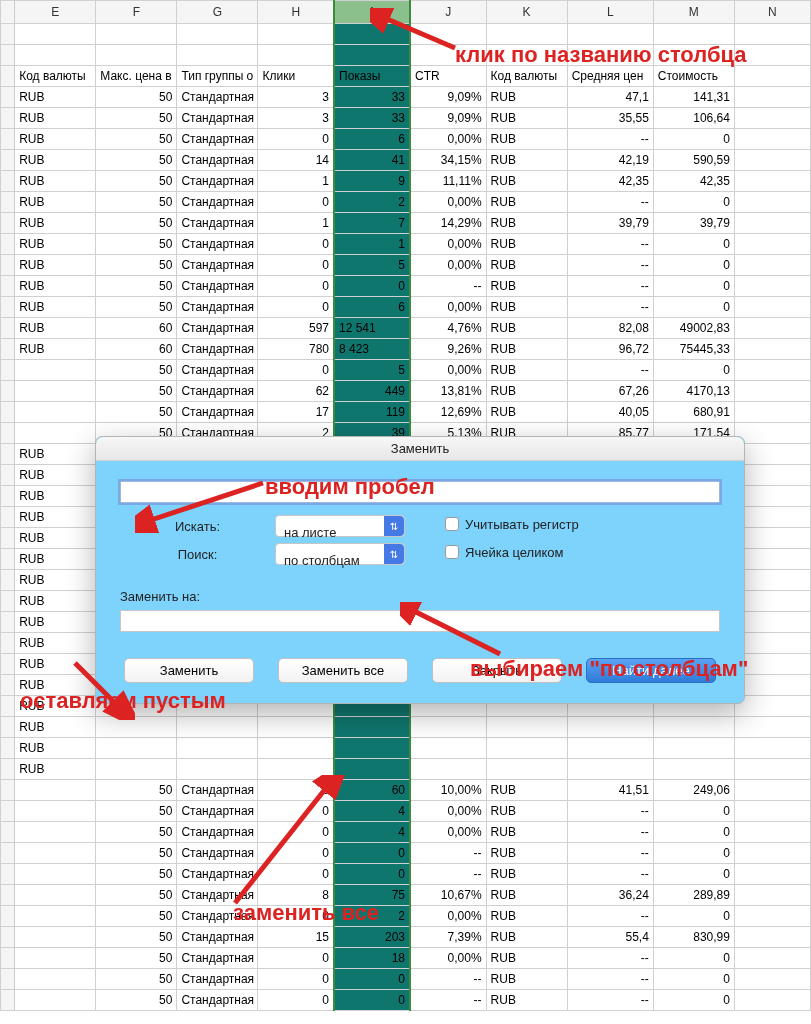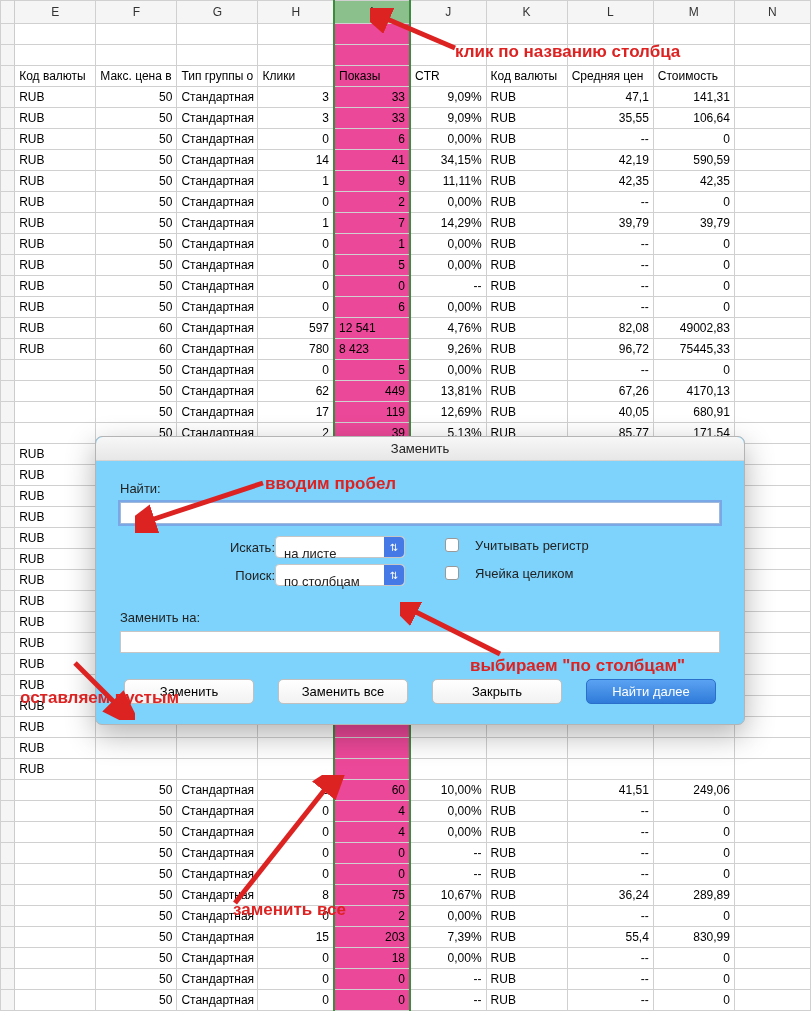--- a/index.html
+++ b/index.html
@@ -43,21 +43,21 @@
   .col-E { width: 80px; }
   .col-F { width: 80px; text-align: right;}
   .col-G { width: 80px; }
   .col-H { width: 75px; text-align: right;}
   .col-I { width: 75px; text-align: right;}
   .col-J { width: 75px; text-align: right;}
   .col-K { width: 80px; }
   .col-L { width: 85px; text-align: right;}
   .col-M { width: 80px; text-align: right;}
   .col-N { width: 75px; }
-  .grid .sel-col { background: #ec4899; }
+  .grid .sel-col { background: #0f766e; }
   .grid th.sel-head {
     background: #8bbf8b;
     border-left: 2px solid #3d8b3f;
     border-right: 2px solid #3d8b3f;
     color: #000;
   }
   .grid td.sel-col {
     border-left: 2px solid #3d8b3f;
     border-right: 2px solid #3d8b3f;
   }
@@ -80,21 +80,21 @@
     text-align: center;
     padding: 4px 0;
     border-bottom: 1px solid #d3d3d3;
     font-size: 13px;
     background: linear-gradient(#f7f7f7,#e7e7e7);
     border-radius: 7px 7px 0 0;
   }
   .dialog-body { padding: 14px 24px 20px 24px; }
   .form-row { display: flex; align-items: center; margin: 6px 0;}
   .form-label { width: 140px; text-align: right; padding-right: 10px; }
-  .form-label2 { width: 155px; text-align: right; }
+  .form-label2 { width: 155px; text-align: center; }
   .text-input {
     flex: 1;
     height: 22px;
     border: 1px solid #9fb9dc;
     border-radius: 0;
     background: #fff;
     padding: 0 4px;
     outline: 2px solid #7aa8e6;
   }
   .text-input.no-focus { outline: none; border: 1px solid #c6c6c6;}
@@ -117,21 +117,21 @@
     border-radius: 0 4px 4px 0;
     display: flex;
     align-items: center;
     justify-content: center;
     color: #fff;
     font-size: 10px;
   }
   .checkbox {
     display: inline-flex;
     align-items: center;
-    gap: 16px;
+    gap: 6px;
     margin-bottom: 4px;
   }
   .checkbox .box {
     width: 14px; height: 14px;
     border: 1px solid #999;
     border-radius: 3px;
     background: #fff;
   }
   .btn-row {
     display: flex;
@@ -153,21 +153,21 @@
     padding: 0 16px;
   }
   .btn.primary {
     background: linear-gradient(#5aa2f2,#2f7bd9);
     color: #fff;
     border: 1px solid #2a6fc9;
   }
   .annotation {
     position: absolute;
     color: #d22;
-    font-size: 17px;
+    font-size: 22px;
     font-weight: 600;
     pointer-events: none;
   }
   svg.arrow-ann { position: absolute; pointer-events: none; }
 </style>
 </head>
 <body>
 
 <table class="grid">
   <colgroup>
@@ -809,23 +809,20 @@
         <td class="fcell">--</td>
         <td class="fcell">0</td>
         <td class="fcell"></td>
       </tr>
     </tbody>
 </table>
 
 <div class="dialog">
   <div class="dialog-title">Заменить</div>
   <div class="dialog-body">
-    <div class="form-row">
-      <div class="form-label" style="width:50px;text-align:left;">Найти:</div>
-    </div>
     <div class="form-row">
       <input class="text-input" value="" style="">
     </div>
     <div class="form-row" style="margin-top:12px;">
       <div class="form-label2">Искать:</div>
       <div class="select">
         <span>на листе</span>
         <span class="arrow">⇅</span>
       </div>
       <div style="width:40px;"></div>

